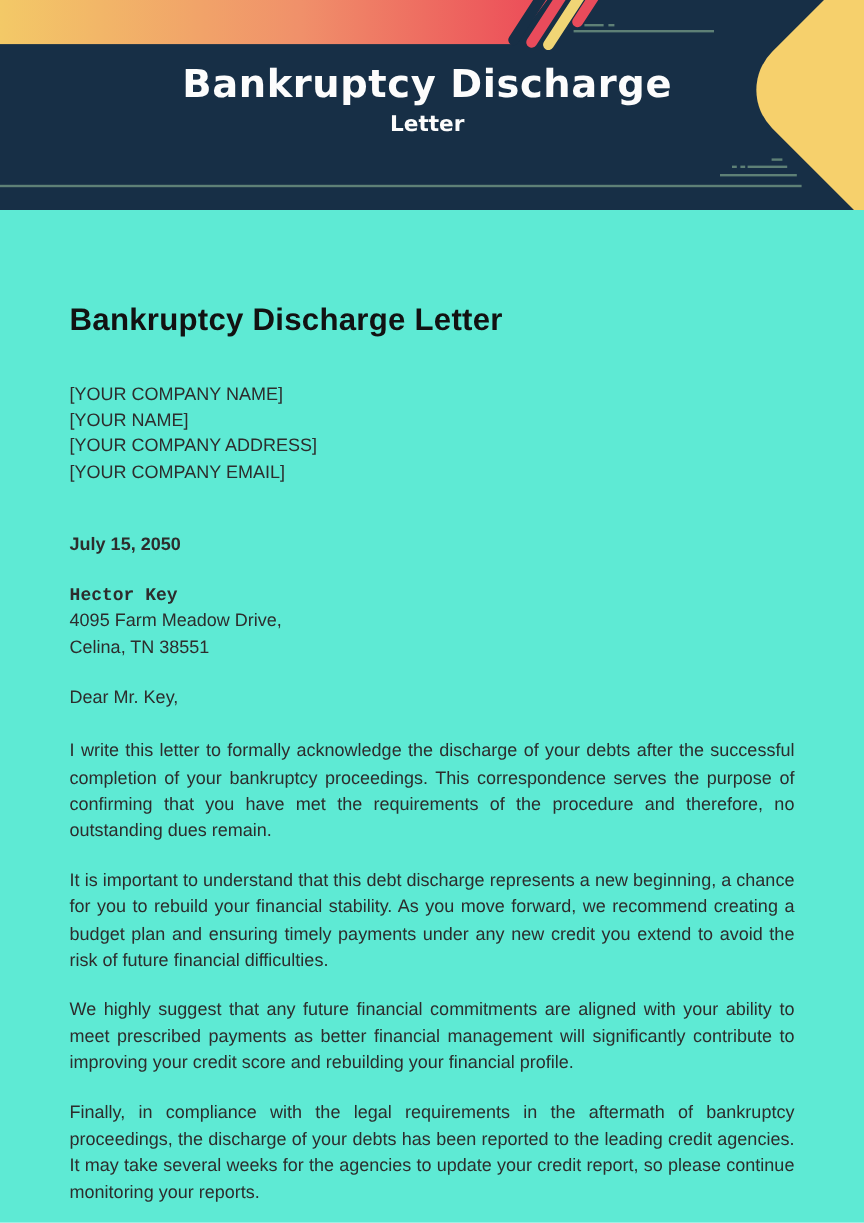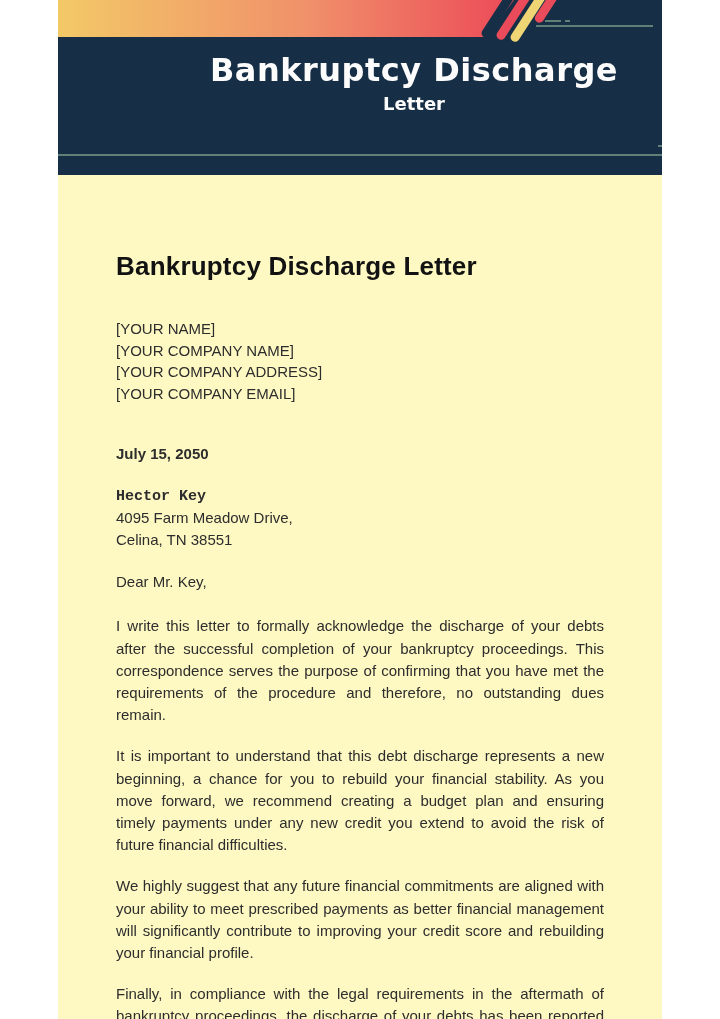--- a/index.html
+++ b/index.html
@@ -1,21 +1,21 @@
 <!DOCTYPE html>
 <html><head>
 <meta charset="utf-8">
 <style>
   * { margin:0; padding:0; box-sizing:border-box; }
   html,body { background:#ffffff; }
   body { font-family:"Liberation Sans", sans-serif; }
 
   .page {
-    position:relative; width:604px; height:1019px;
-    background:#fef9c3; overflow:hidden; margin:0 auto;
+    position:relative; width:720px; height:1019px;
+    background:#5eead4; overflow:hidden; margin:0 auto;
   }
 
   
   .header {
     position:relative; width:720px; height:175px;
     background:#172f46; overflow:hidden;
   }
   .grad-strip {
     position:absolute; top:0; left:0; width:456px; height:37px;
     background:linear-gradient(90deg,#f3c967 0%,#f0906a 55%,#ec4a58 100%);
@@ -105,22 +105,22 @@
       <div class="header-title">Bankruptcy Discharge</div>
       <div class="header-subtitle">Letter</div>
     </div>
   </div>
 
   <div class="letter">
 
     <div class="doc-heading">Bankruptcy Discharge Letter</div>
 
     <div class="block sender-block">
+      <div>[YOUR COMPANY NAME]</div>
       <div>[YOUR NAME]</div>
-      <div>[YOUR COMPANY NAME]</div>
       <div>[YOUR COMPANY ADDRESS]</div>
       <div>[YOUR COMPANY EMAIL]</div>
     </div>
 
     <div class="block date-line">July 15, 2050</div>
 
     <div class="block recipient-block">
       <div class="recipient-name">Hector Key</div>
       <div>4095 Farm Meadow Drive,</div>
       <div>Celina, TN 38551</div>

